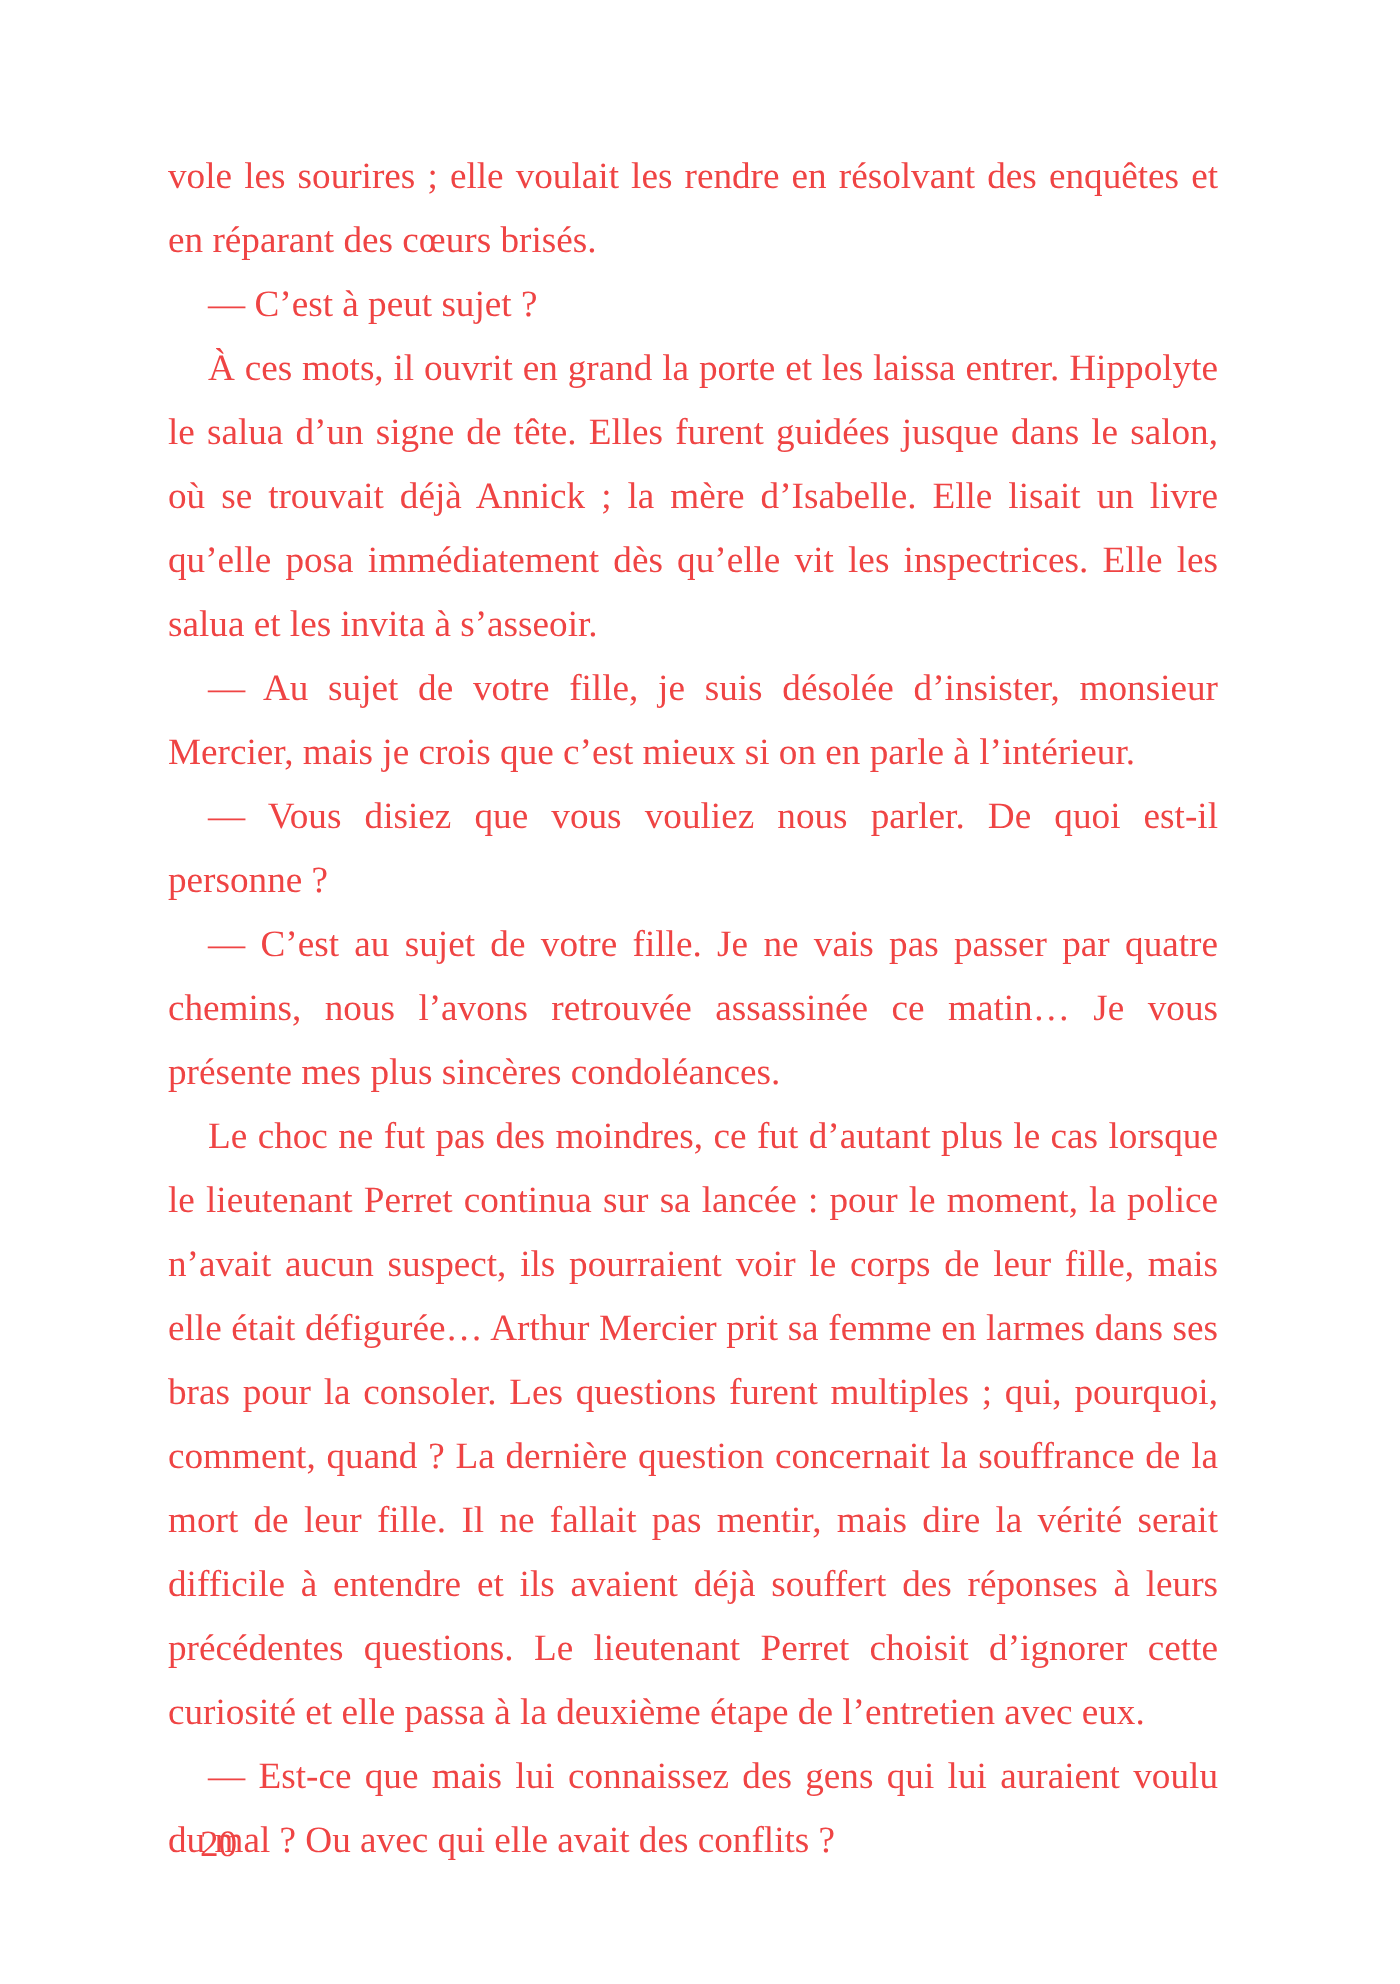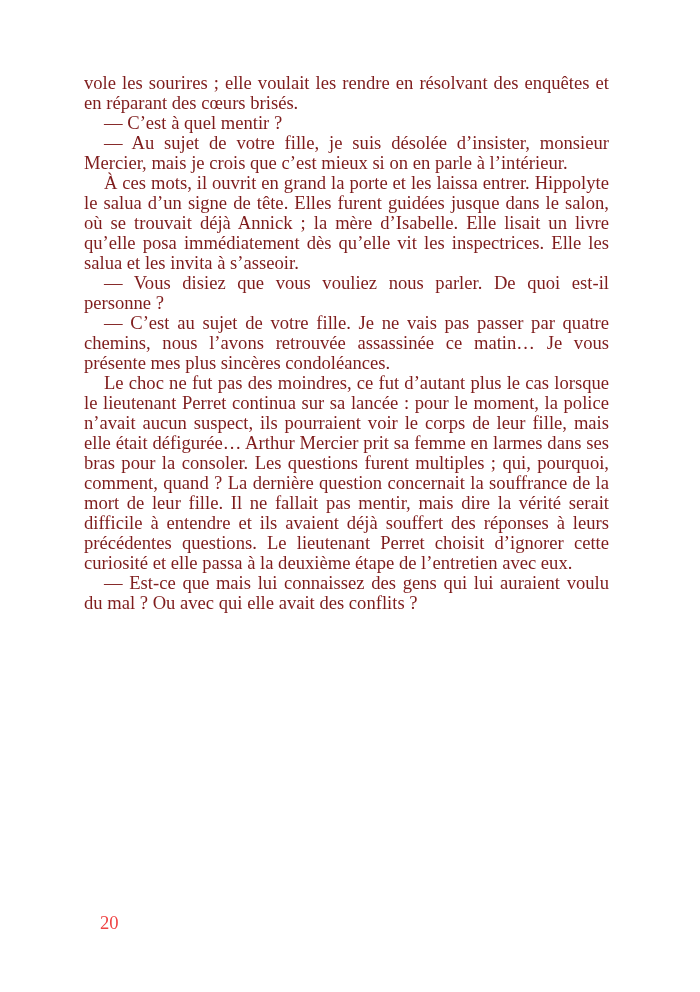--- a/index.html
+++ b/index.html
@@ -4,22 +4,22 @@
 <style>
   html, body { margin: 0; padding: 0; background: #ffffff; }
   body { width: 700px; height: 992px; position: relative; overflow: hidden; }
   .page {
     position: absolute;
     left: 84px;
     top: 73px;
     width: 525px;
     font-family: "Liberation Serif", "DejaVu Serif", serif;
     font-size: 18.6px;
-    line-height: 20px;
-    color: #7f1d1d;
+    line-height: 32px;
+    color: #ef4444;
   }
   .para {
     margin: 0;
     text-indent: 20px;
     text-align: justify;
     hyphens: none;
   }
   .para.noindent { text-indent: 0; }
   .folio {
     position: absolute;
@@ -28,22 +28,22 @@
     font-family: "Liberation Serif", "DejaVu Serif", serif;
     font-size: 18.6px;
     color: #ef4444;
   }
 </style>
 </head>
 <body>
 
 <div class="page">
   <p class="para noindent">vole les sourires ; elle voulait les rendre en résolvant des enquêtes et en réparant des cœurs brisés.</p>
-  <p class="para">— C’est à quel mentir ?</p>
+  <p class="para">— C’est à peut sujet ?</p>
+  <p class="para">À ces mots, il ouvrit en grand la porte et les laissa entrer. Hippolyte le salua d’un signe de tête. Elles furent guidées jusque dans le salon, où se trouvait déjà Annick ; la mère d’Isabelle. Elle lisait un livre qu’elle posa immédiatement dès qu’elle vit les inspectrices. Elle les salua et les invita à s’asseoir.</p>
   <p class="para">— Au sujet de votre fille, je suis désolée d’insister, monsieur Mercier, mais je crois que c’est mieux si on en parle à l’intérieur.</p>
-  <p class="para">À ces mots, il ouvrit en grand la porte et les laissa entrer. Hippolyte le salua d’un signe de tête. Elles furent guidées jusque dans le salon, où se trouvait déjà Annick ; la mère d’Isabelle. Elle lisait un livre qu’elle posa immédiatement dès qu’elle vit les inspectrices. Elle les salua et les invita à s’asseoir.</p>
   <p class="para">— Vous disiez que vous vouliez nous parler. De quoi est-il personne ?</p>
   <p class="para">— C’est au sujet de votre fille. Je ne vais pas passer par quatre chemins, nous l’avons retrouvée assassinée ce matin… Je vous présente mes plus sincères condoléances.</p>
   <p class="para">Le choc ne fut pas des moindres, ce fut d’autant plus le cas lorsque le lieutenant Perret continua sur sa lancée : pour le moment, la police n’avait aucun suspect, ils pourraient voir le corps de leur fille, mais elle était défigurée… Arthur Mercier prit sa femme en larmes dans ses bras pour la consoler. Les questions furent multiples ; qui, pourquoi, comment, quand ? La dernière question concernait la souffrance de la mort de leur fille. Il ne fallait pas mentir, mais dire la vérité serait difficile à entendre et ils avaient déjà souffert des réponses à leurs précédentes questions. Le lieutenant Perret choisit d’ignorer cette curiosité et elle passa à la deuxième étape de l’entretien avec eux.</p>
   <p class="para">— Est-ce que mais lui connaissez des gens qui lui auraient voulu du mal ? Ou avec qui elle avait des conflits ?</p>
 </div>
 
 <div class="folio">20</div>
 
 </body></html>

